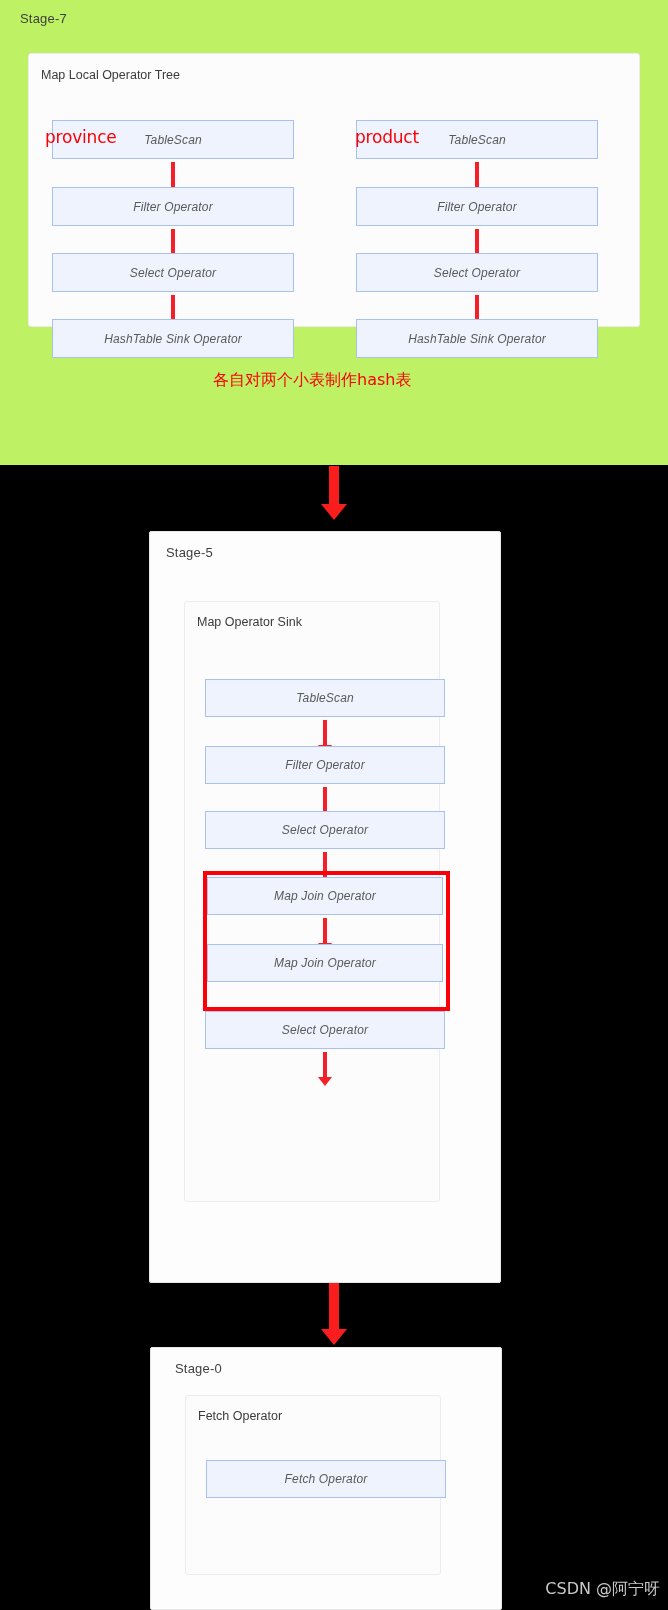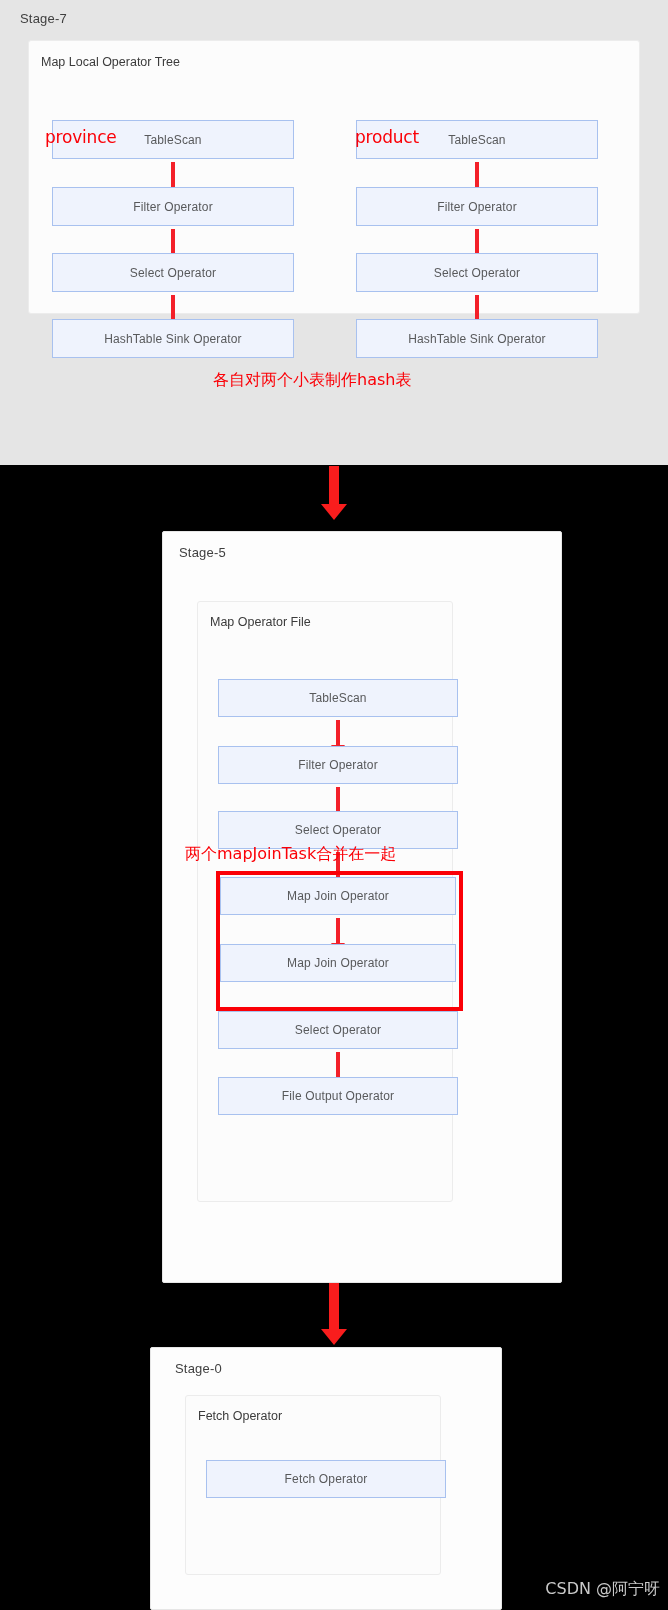--- a/index.html
+++ b/index.html
@@ -6,22 +6,22 @@
   body{
     width:668px;height:1610px;background:#000;overflow:hidden;
     font-family:"Liberation Sans","DejaVu Sans",sans-serif;
     position:relative;
   }
   .page{position:relative;width:668px;height:1610px;}
 
   
   .panel{position:absolute;background:#fdfdfd;box-sizing:border-box;}
   .panel-shadow{box-shadow:0 1px 4px rgba(0,0,0,.35);}
-  #panel-stage7{left:0;top:0;width:668px;height:465px;background:#e5e5e5;}
-  #panel-stage5{left:162px;top:531px;width:400px;height:752px;border:1px solid #e6e6e6;border-radius:2px;}
+  #panel-stage7{left:0;top:0;width:668px;height:465px;background:#bef264;}
+  #panel-stage5{left:149px;top:531px;width:352px;height:752px;border:1px solid #e6e6e6;border-radius:2px;}
   #panel-stage0{left:150px;top:1347px;width:352px;height:263px;border:1px solid #e6e6e6;border-radius:2px;}
 
   .stage-title{
     position:absolute;color:#3f3f3f;font-size:13px;letter-spacing:.2px;
     white-space:nowrap;
   }
 
   
   .subbox{
     position:absolute;box-sizing:border-box;
@@ -30,21 +30,21 @@
   .subbox-title{
     position:absolute;color:#3b3b3b;font-size:12.5px;white-space:nowrap;
   }
 
   
   .op{
     position:absolute;box-sizing:border-box;
     background:#eff3fd;border:1px solid #a8c1ef;
     color:#58595b;font-size:12px;
     display:flex;align-items:center;justify-content:center;
-    text-align:center;letter-spacing:.15px;
+    text-align:center;letter-spacing:.15px;font-style:italic;
   }
 
   
   .arrow{position:absolute;width:14px;}
   .arrow .shaft{
     position:absolute;left:5px;top:0;width:4px;background:#f32029;
   }
   .arrow .head{
     position:absolute;left:0;width:0;height:0;
     border-left:7px solid transparent;border-right:7px solid transparent;
@@ -82,21 +82,21 @@
 </style>
 </head>
 <body>
 
 <div class="page">
 
   <div class="panel" id="panel-stage7">
 
     <div class="stage-title" style="left:20px;top:11px;">Stage-7</div>
 
-    <div class="subbox" style="left:28px;top:40px;width:612px;height:274px;">
+    <div class="subbox" style="left:28px;top:53px;width:612px;height:274px;">
       <div class="subbox-title" style="left:12px;top:14px;">Map Local Operator Tree</div>
     </div>
 
     <div class="op" style="left:52px;top:120px;width:242px;height:39px;">TableScan</div>
     <div class="arrow" style="left:166px;top:162px;height:36px;">
       <div class="shaft" style="height:28px;"></div>
         <div class="head" style="top:27px;"></div>
     </div>
     <div class="op" style="left:52px;top:187px;width:242px;height:39px;">Filter Operator</div>
     <div class="arrow" style="left:166px;top:229px;height:36px;">
@@ -136,21 +136,21 @@
   <div class="bigarrow" style="left:321px;top:466px;height:53px;">
     <div class="shaft" style="height:40px;"></div>
       <div class="head" style="top:38px;"></div>
   </div>
 
   <div class="panel panel-shadow" id="panel-stage5">
 
     <div class="stage-title" style="left:16px;top:13px;">Stage-5</div>
 
     <div class="subbox" style="left:34px;top:69px;width:256px;height:601px;">
-      <div class="subbox-title" style="left:12px;top:13px;">Map Operator File</div>
+      <div class="subbox-title" style="left:12px;top:13px;">Map Operator Sink</div>
     </div>
 
     <div class="op" style="left:55px;top:147px;width:240px;height:38px;">TableScan</div>
     <div class="arrow" style="left:168px;top:188px;height:34px;">
       <div class="shaft" style="height:26px;"></div>
         <div class="head" style="top:25px;"></div>
     </div>
 
     <div class="op" style="left:55px;top:214px;width:240px;height:38px;">Filter Operator</div>
     <div class="arrow" style="left:168px;top:255px;height:34px;">
@@ -177,23 +177,21 @@
       <div class="shaft" style="height:26px;"></div>
         <div class="head" style="top:25px;"></div>
     </div>
 
     <div class="op" style="left:55px;top:479px;width:240px;height:38px;">Select Operator</div>
     <div class="arrow" style="left:168px;top:520px;height:34px;">
       <div class="shaft" style="height:26px;"></div>
         <div class="head" style="top:25px;"></div>
     </div>
 
-    <div class="op" style="left:55px;top:545px;width:240px;height:38px;">File Output Operator</div>
-
-    <div class="annot annot-cn" style="left:22px;top:312px;">两个mapJoinTask合并在一起</div>
+
   </div>
 
   <div class="bigarrow" style="left:321px;top:1283px;height:62px;">
     <div class="shaft" style="height:48px;"></div>
       <div class="head" style="top:46px;"></div>
   </div>
 
   <div class="panel panel-shadow" id="panel-stage0">
 
     <div class="stage-title" style="left:16px;top:13px;margin-left:8px;">Stage-0</div>

